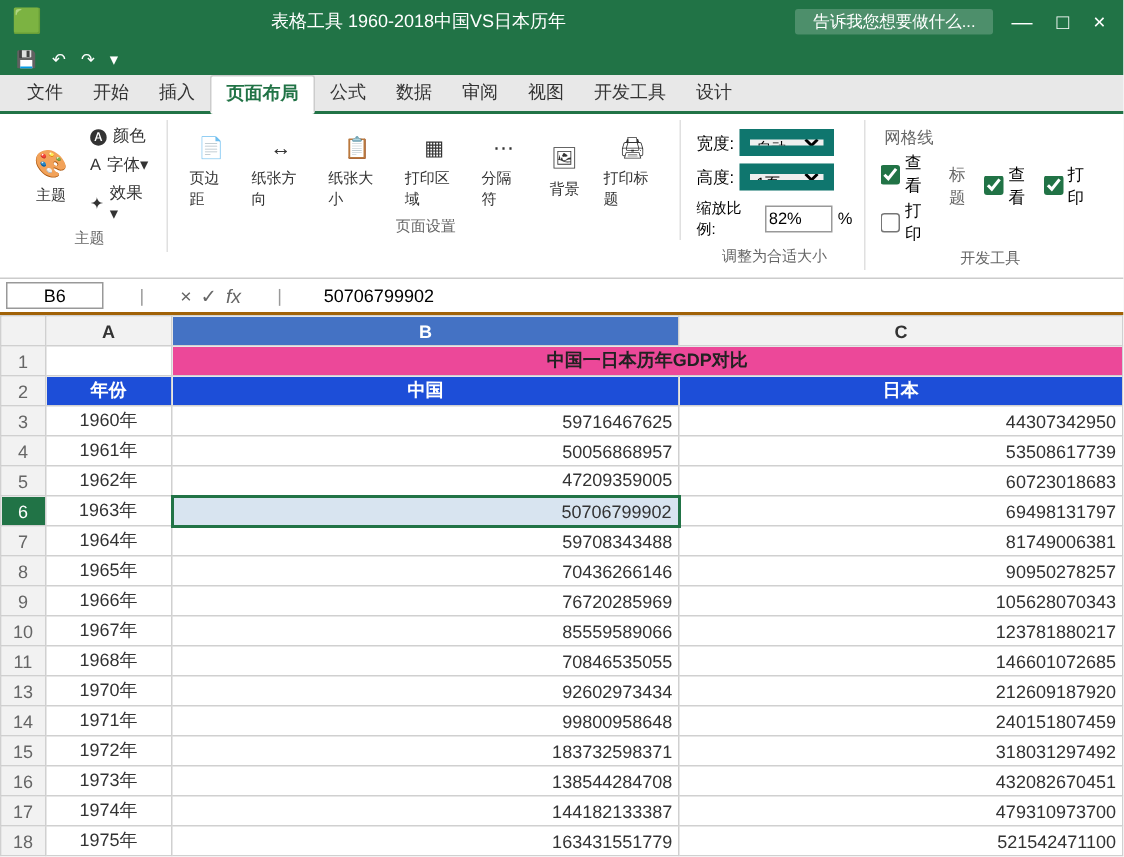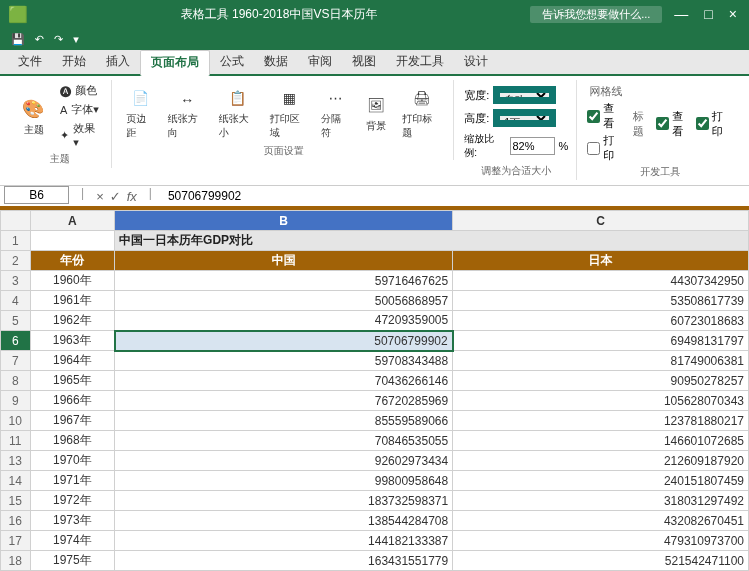--- a/index.html
+++ b/index.html
@@ -146,25 +146,26 @@
       width: 45px;
       height: 18px;
       border: 1px solid #999;
       padding: 0 2px;
       font-size: 11px;
     }
 
     
     .formula-bar {
       display: flex;
+      align-items: center;
       background: white;
-      border-bottom: 4px solid #a16207;
+      border-bottom: 2px solid #a16207;
       height: 24px;
       padding: 0 4px;
-      gap: 8px;
+      gap: 20px;
     }
     .cell-ref {
       width: 65px;
       border: 1px solid #999;
       height: 18px;
       padding: 0 4px;
       font-size: 12px;
       text-align: center;
     }
     .formula-divider { color: #999; padding: 0 4px; }
@@ -209,28 +210,29 @@
     .col-header {
       background: #f2f2f2;
       text-align: center;
       color: #333;
       font-weight: bold;
       border-color: #ccc;
       height: 20px;
     }
     
     .title-cell {
+      text-align: center;
       font-size: 16px;
       font-weight: bold;
       color: #222;
-      background: #e5e5e5;
+      background: #ec4899;
     }
     
     .header-cell {
-      background: #a16207;
+      background: #1d4ed8;
       color: white;
       text-align: center;
       font-weight: bold;
     }
     
     .data-year {
       text-align: center;
       color: #333;
     }
     .data-num {

